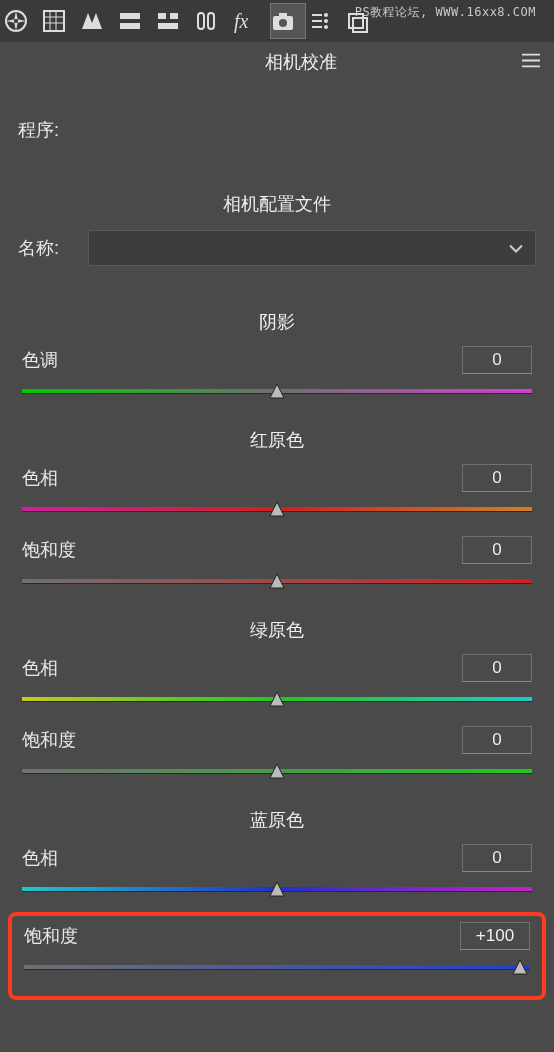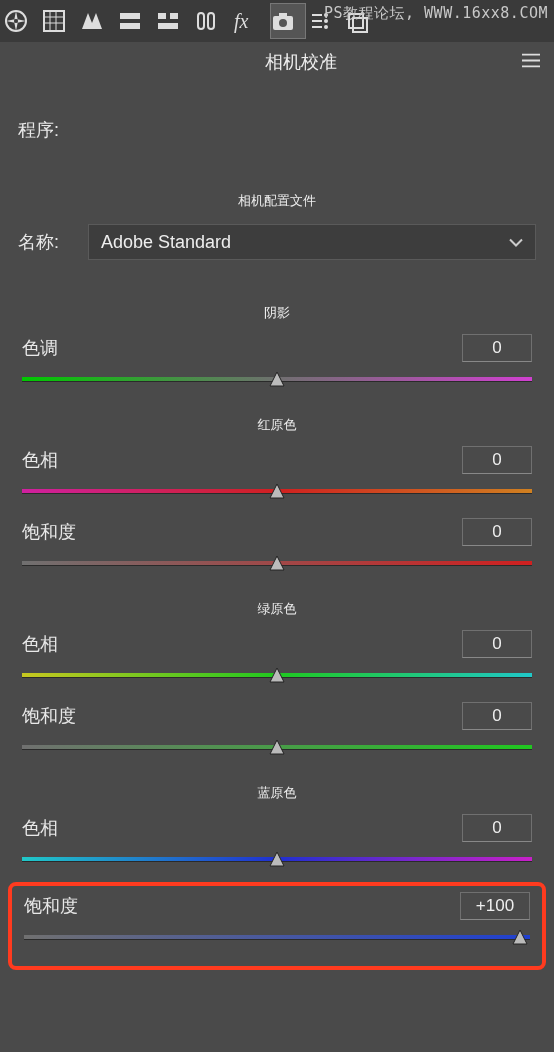--- a/index.html
+++ b/index.html
@@ -8,22 +8,22 @@
   height: 1052px;
   background: #4a4a4a;
   font-family: "Microsoft YaHei", "PingFang SC", sans-serif;
   color: #e8e8e8;
   font-size: 18px;
   overflow: hidden;
 }
 .watermark {
   position: absolute;
   top: 4px;
-  right: 6px;
-  font-size: 15px;
+  right: 18px;
+  font-size: 12px;
   color: #c8c8c8;
   font-family: monospace;
   letter-spacing: 0.5px;
 }
 .toolbar {
   display: flex;
   align-items: center;
   height: 42px;
   background: #3a3a3a;
   padding: 0 4px;
@@ -83,21 +83,21 @@
   font-size: 18px;
 }
 .select .chev {
   position: absolute;
   right: 12px;
   top: 50%;
   transform: translateY(-50%);
 }
 .section-title {
   text-align: center;
-  font-size: 13px;
+  font-size: 18px;
   color: #eee;
   padding: 14px 0 8px 0;
 }
 .slider-block {
   padding: 0 22px;
   margin-bottom: 2px;
 }
 .slider-head {
   display: flex;
   justify-content: space-between;
@@ -232,21 +232,20 @@
   <div class="lbl">程序:</div>
 </div>
 
 <div class="gap"></div>
 
 <div class="section-title">相机配置文件</div>
 
 <div class="row">
   <div class="lbl">名称:</div>
   <div class="select">
-    <span>Adobe Standard</span>
     <span class="chev">
       <svg width="14" height="10">
           <path d="M1 2 L7 8 L13 2" stroke="#ccc" stroke-width="2" fill="none"></path>
         </svg>
     </span>
   </div>
 </div>
 
 <div class="gap"></div>
 

